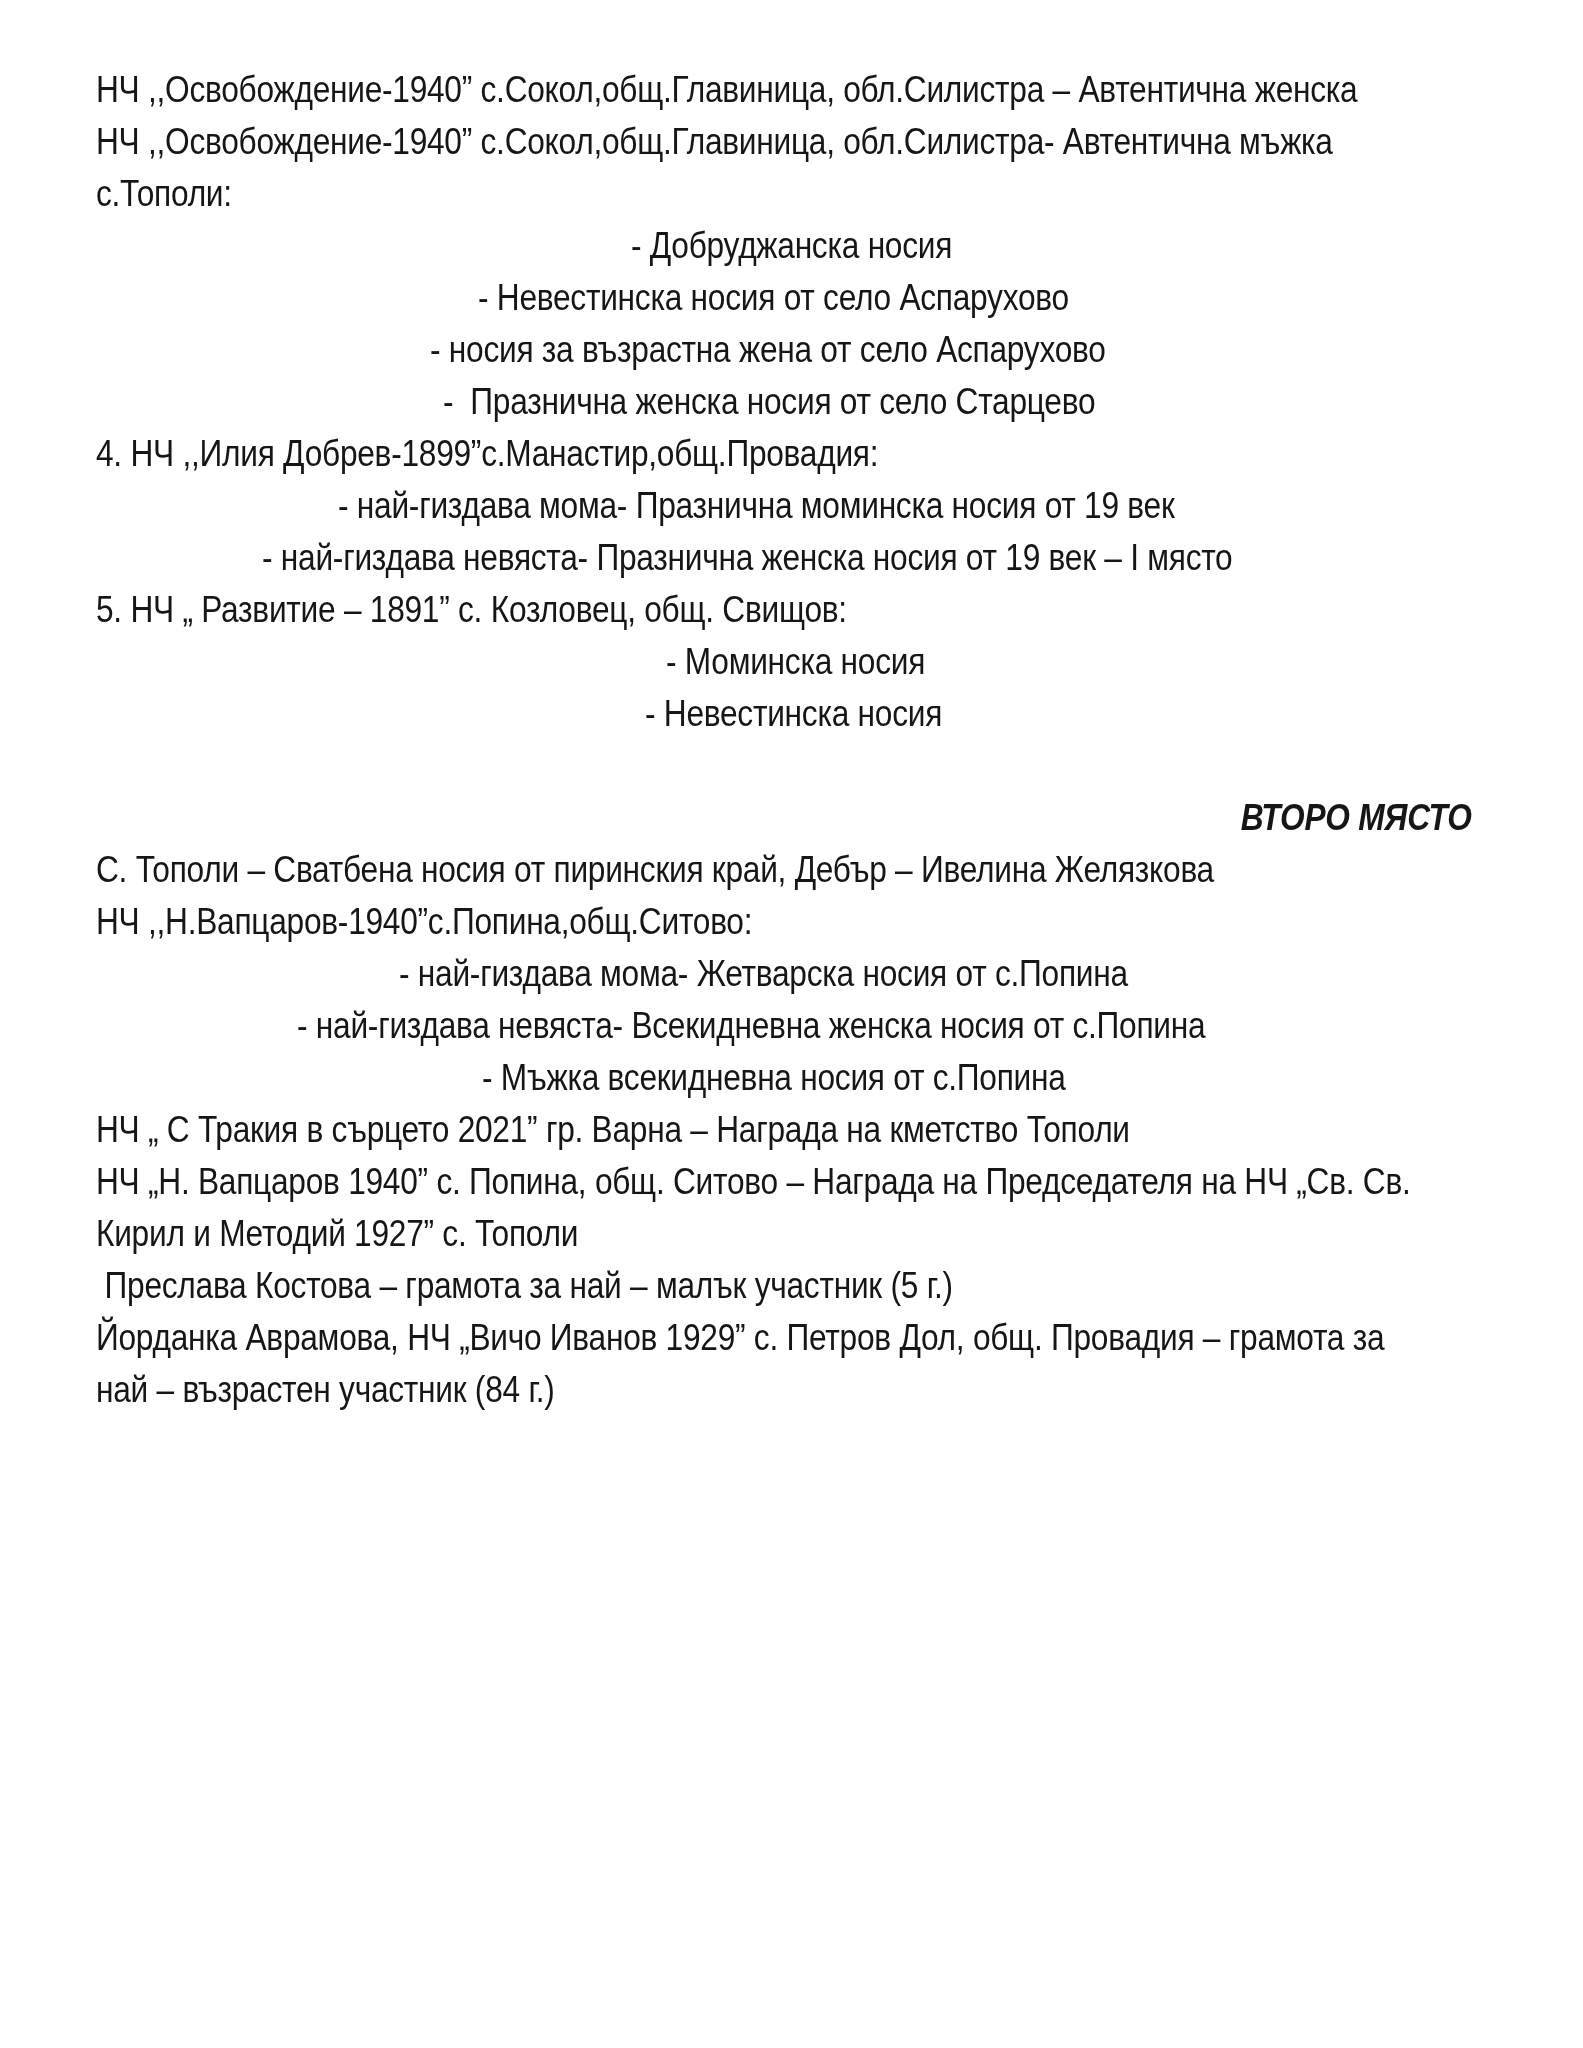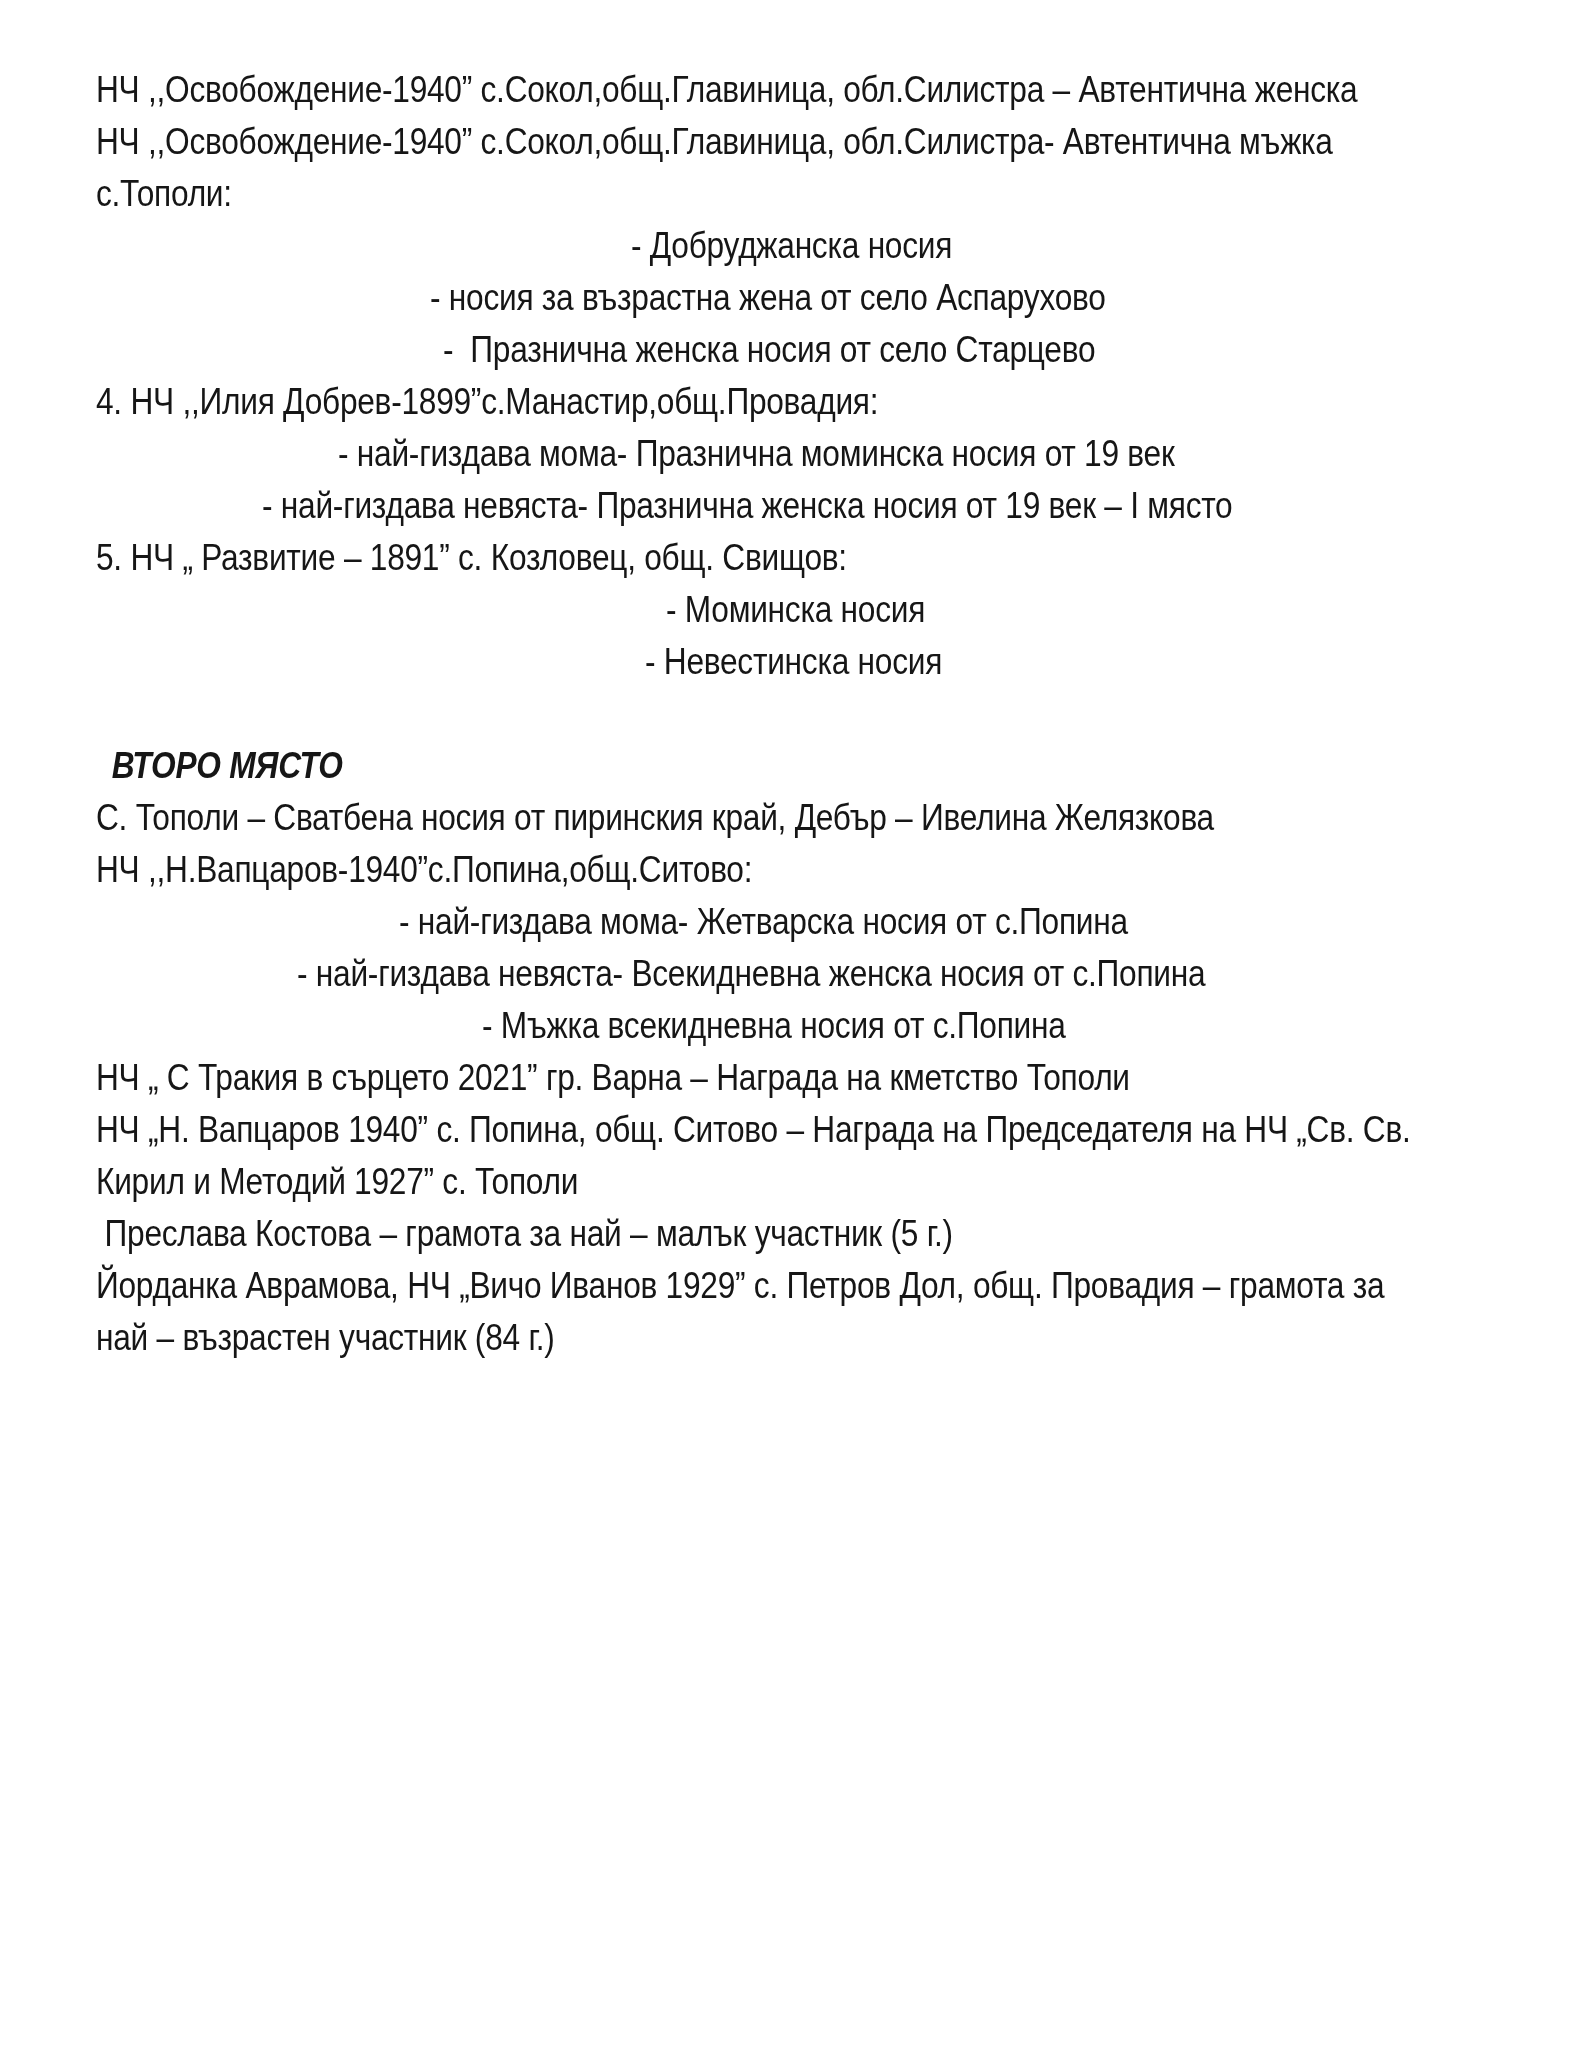--- a/index.html
+++ b/index.html
@@ -30,41 +30,42 @@
     display: inline-block;
     transform: scaleX(0.88);
     transform-origin: 0 50%;
     letter-spacing: -0.3px;
   }
   .bullet {
     padding-left: 44px;
     text-align: center;
   }
   .center {
-    text-align: left;
+    text-align: right;
   }
   .center > span {
     transform-origin: 50% 50%;
   }
   .heading-italic > span {
     font-weight: bold;
     font-style: italic;
   }
   .heading-bold > span {
     font-weight: bold;
   }
 </style>
 </head>
 <body>
 
 <div class="page">
     <div class="line"><span>НЧ ,,Освобождение-1940” с.Сокол,общ.Главиница, обл.Силистра – Автентична женска</span></div>
     <div class="line"><span>НЧ ,,Освобождение-1940” с.Сокол,общ.Главиница, обл.Силистра- Автентична мъжка</span></div>
     <div class="line"><span>с.Тополи:</span></div>
     <div class="line bullet"><span>- Добруджанска носия</span></div>
+    <div class="line bullet"><span>- Невестинска носия от село Аспарухово</span></div>
     <div class="line bullet"><span>- носия за възрастна жена от село Аспарухово</span></div>
     <div class="line bullet"><span>-  Празнична женска носия от село Старцево</span></div>
     <div class="line"><span>4. НЧ ,,Илия Добрев-1899”с.Манастир,общ.Провадия:</span></div>
     <div class="line bullet"><span>- най-гиздава мома- Празнична моминска носия от 19 век</span></div>
     <div class="line bullet"><span>- най-гиздава невяста- Празнична женска носия от 19 век – I място</span></div>
     <div class="line"><span>5. НЧ „ Развитие – 1891” с. Козловец, общ. Свищов:</span></div>
     <div class="line bullet"><span>- Моминска носия</span></div>
     <div class="line bullet"><span>- Невестинска носия</span></div>
     <div class="line"><span></span></div>
     <div class="line center heading-italic"><span>ВТОРО МЯСТО</span></div>

